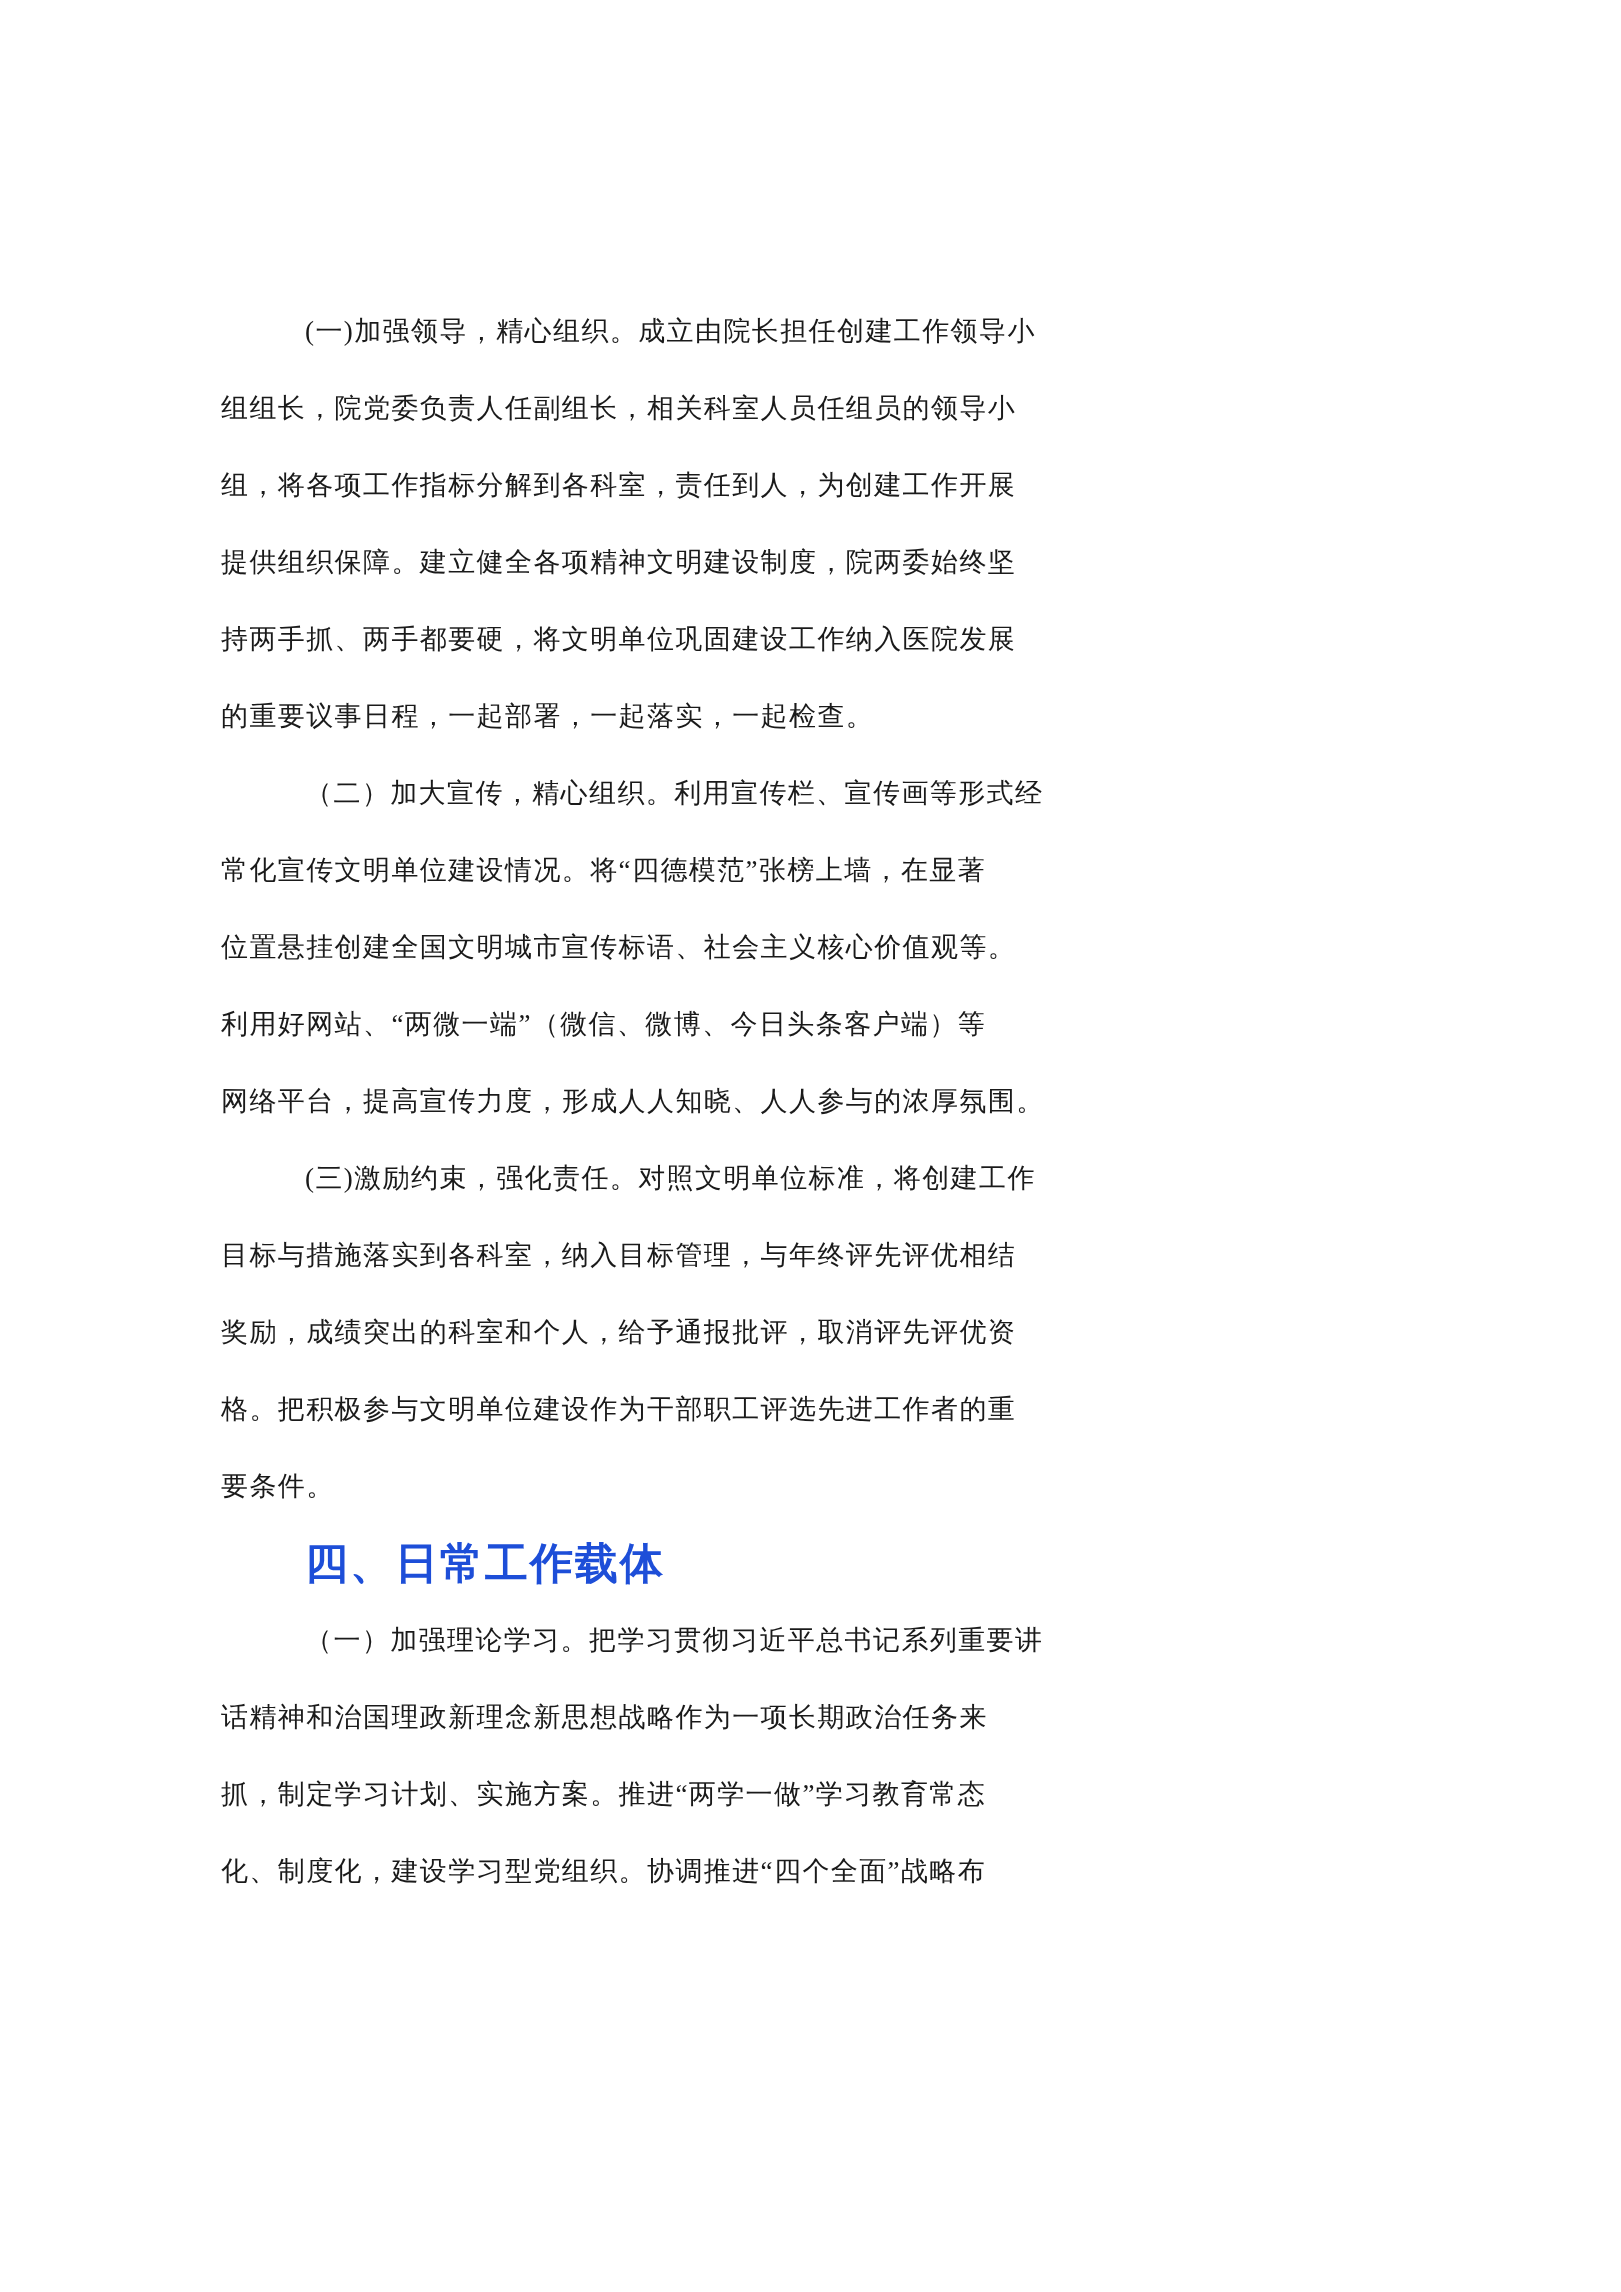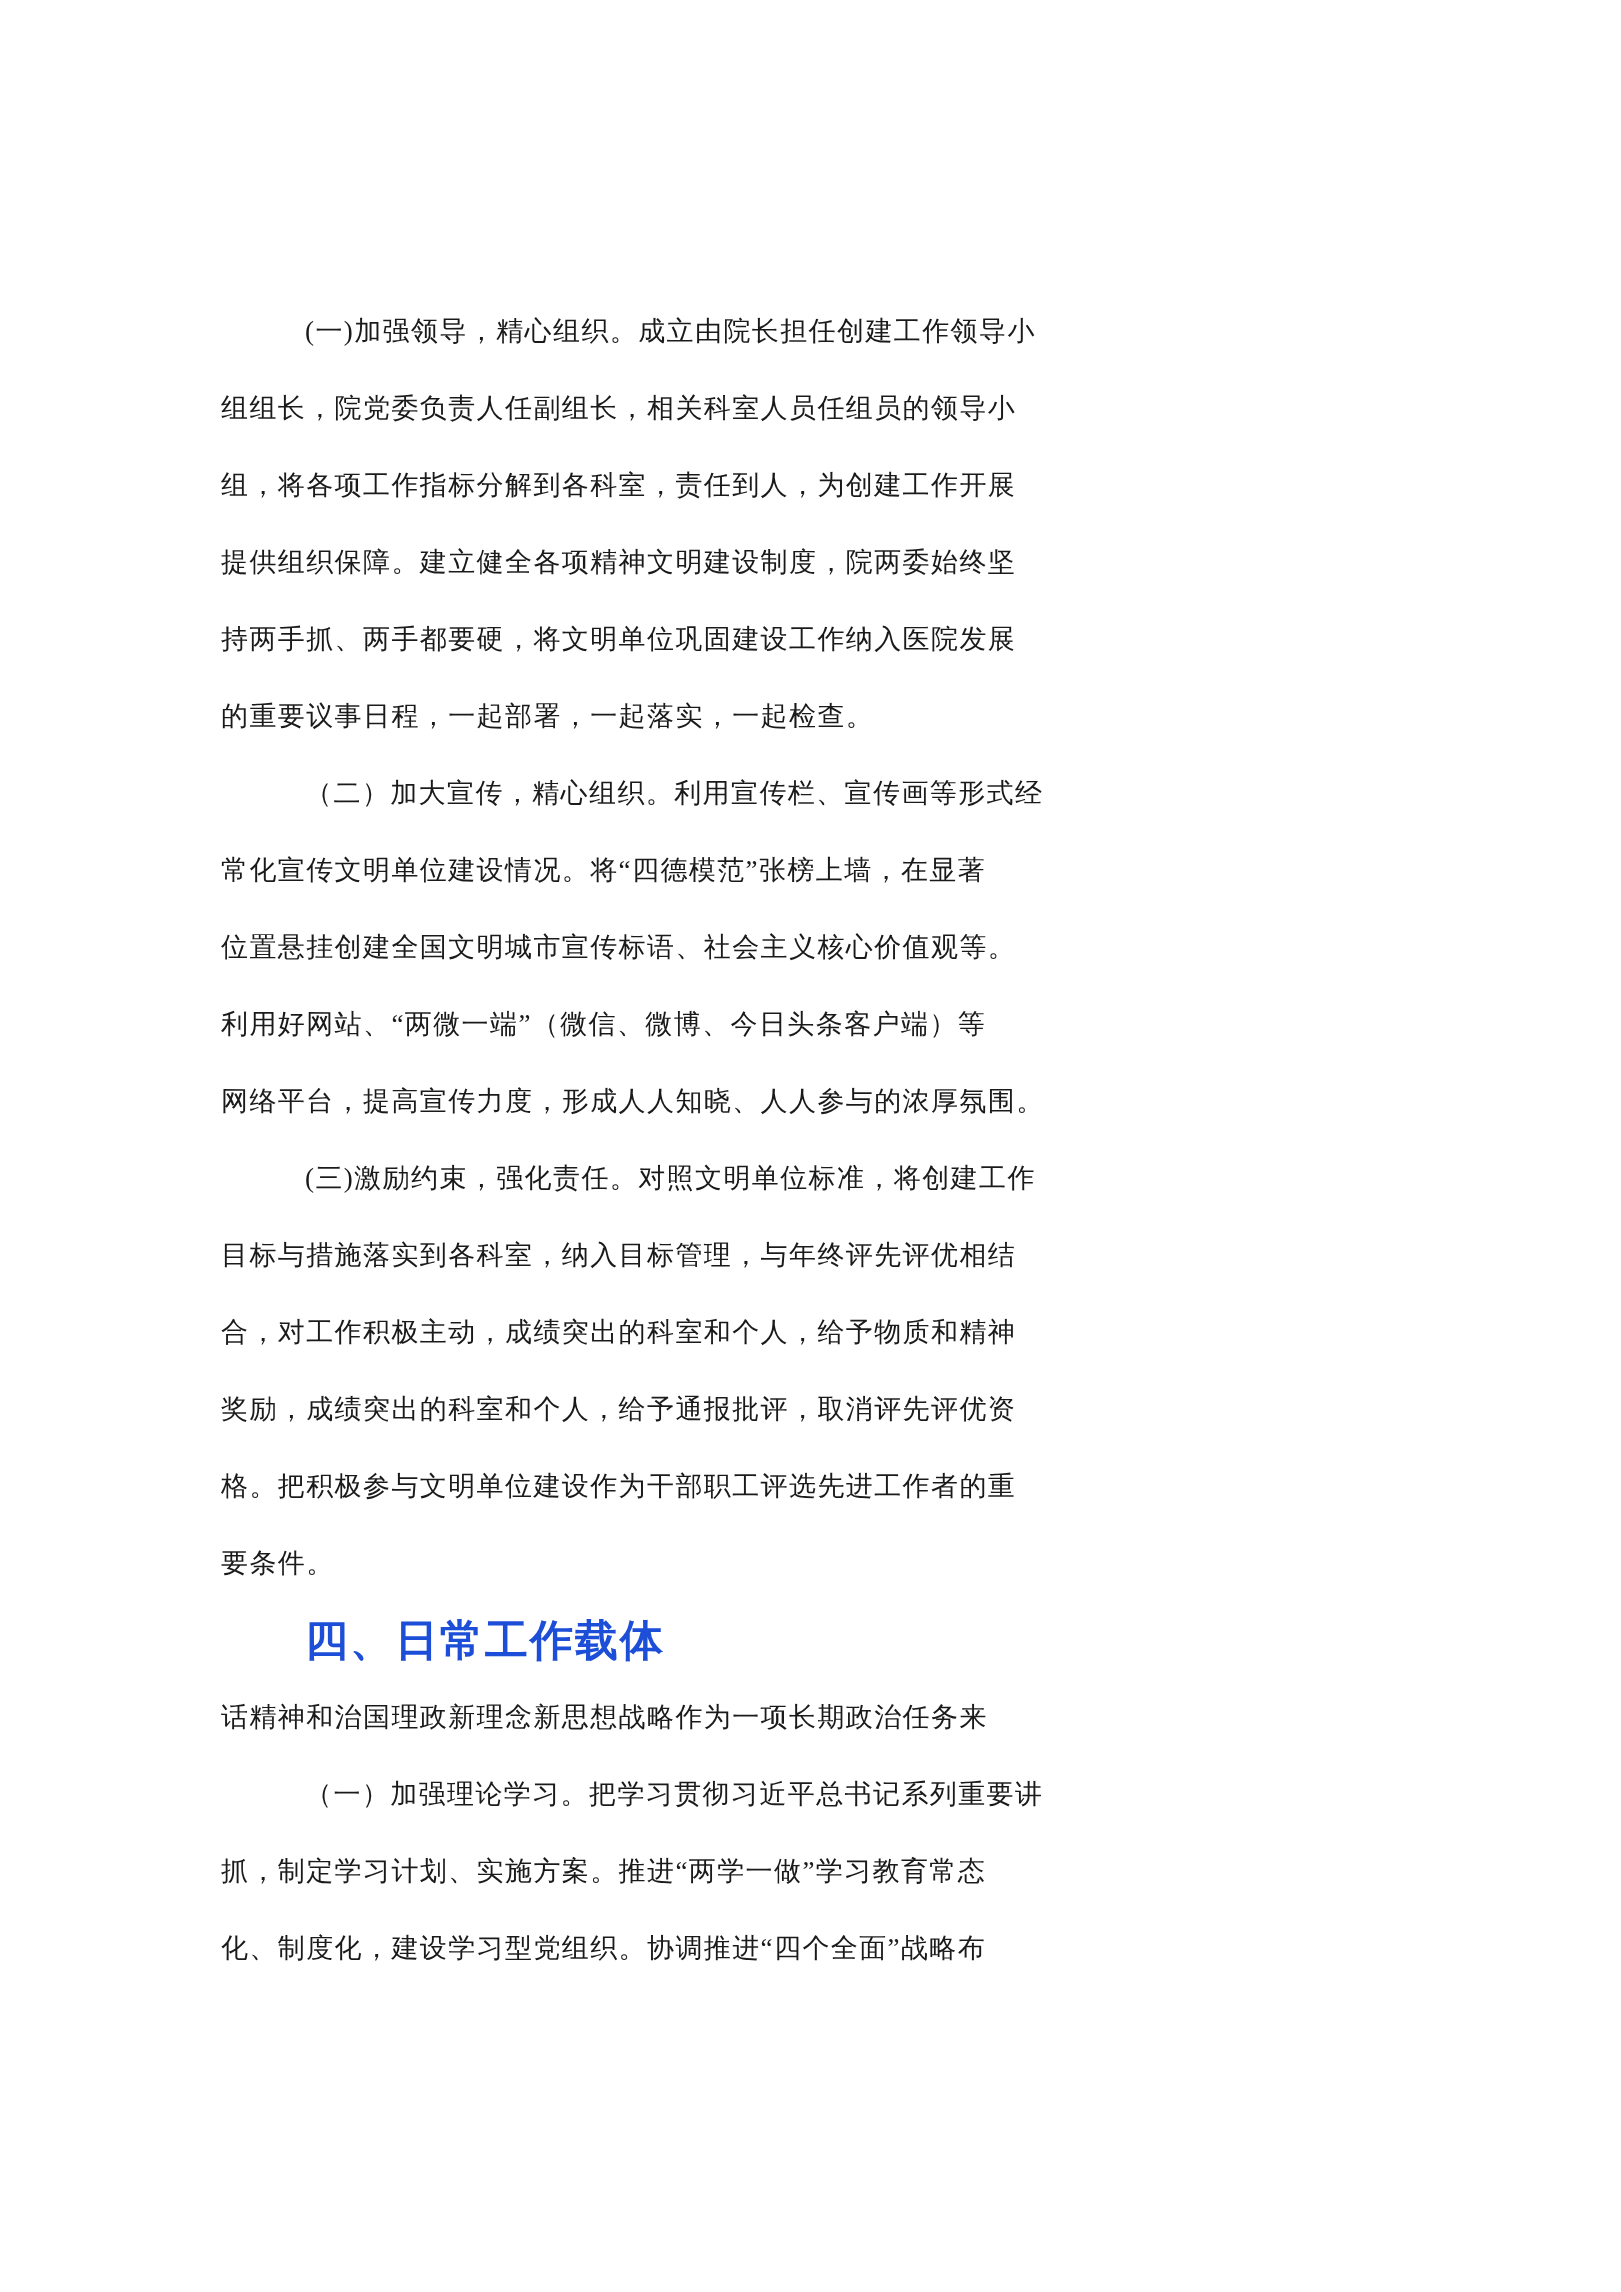--- a/index.html
+++ b/index.html
@@ -69,30 +69,29 @@
       <div class="line indent">（二）加大宣传，精心组织。利用宣传栏、宣传画等形式经</div>
       <div class="line">常化宣传文明单位建设情况。将“四德模范”张榜上墙，在显著</div>
       <div class="line">位置悬挂创建全国文明城市宣传标语、社会主义核心价值观等。</div>
       <div class="line">利用好网站、“两微一端”（微信、微博、今日头条客户端）等</div>
       <div class="line">网络平台，提高宣传力度，形成人人知晓、人人参与的浓厚氛围。</div>
     </div>
 
     <div class="para">
       <div class="line indent">(三)激励约束，强化责任。对照文明单位标准，将创建工作</div>
       <div class="line">目标与措施落实到各科室，纳入目标管理，与年终评先评优相结</div>
-      <div class="line">合，对工作积极主动，成绩突出的科室和个人，给予物质和精神</div>
       <div class="line">奖励，成绩突出的科室和个人，给予通报批评，取消评先评优资</div>
       <div class="line">格。把积极参与文明单位建设作为干部职工评选先进工作者的重</div>
       <div class="line">要条件。</div>
     </div>
 
     <div class="heading-line">四、日常工作载体</div>
 
     <div class="para">
+      <div class="line indent">（一）加强理论学习。把学习贯彻习近平总书记系列重要讲</div>
       <div class="line">话精神和治国理政新理念新思想战略作为一项长期政治任务来</div>
-      <div class="line indent">（一）加强理论学习。把学习贯彻习近平总书记系列重要讲</div>
       <div class="line">抓，制定学习计划、实施方案。推进“两学一做”学习教育常态</div>
       <div class="line">化、制度化，建设学习型党组织。协调推进“四个全面”战略布</div>
     </div>
 
   </div>
 </div>
 
 
 </body></html>

